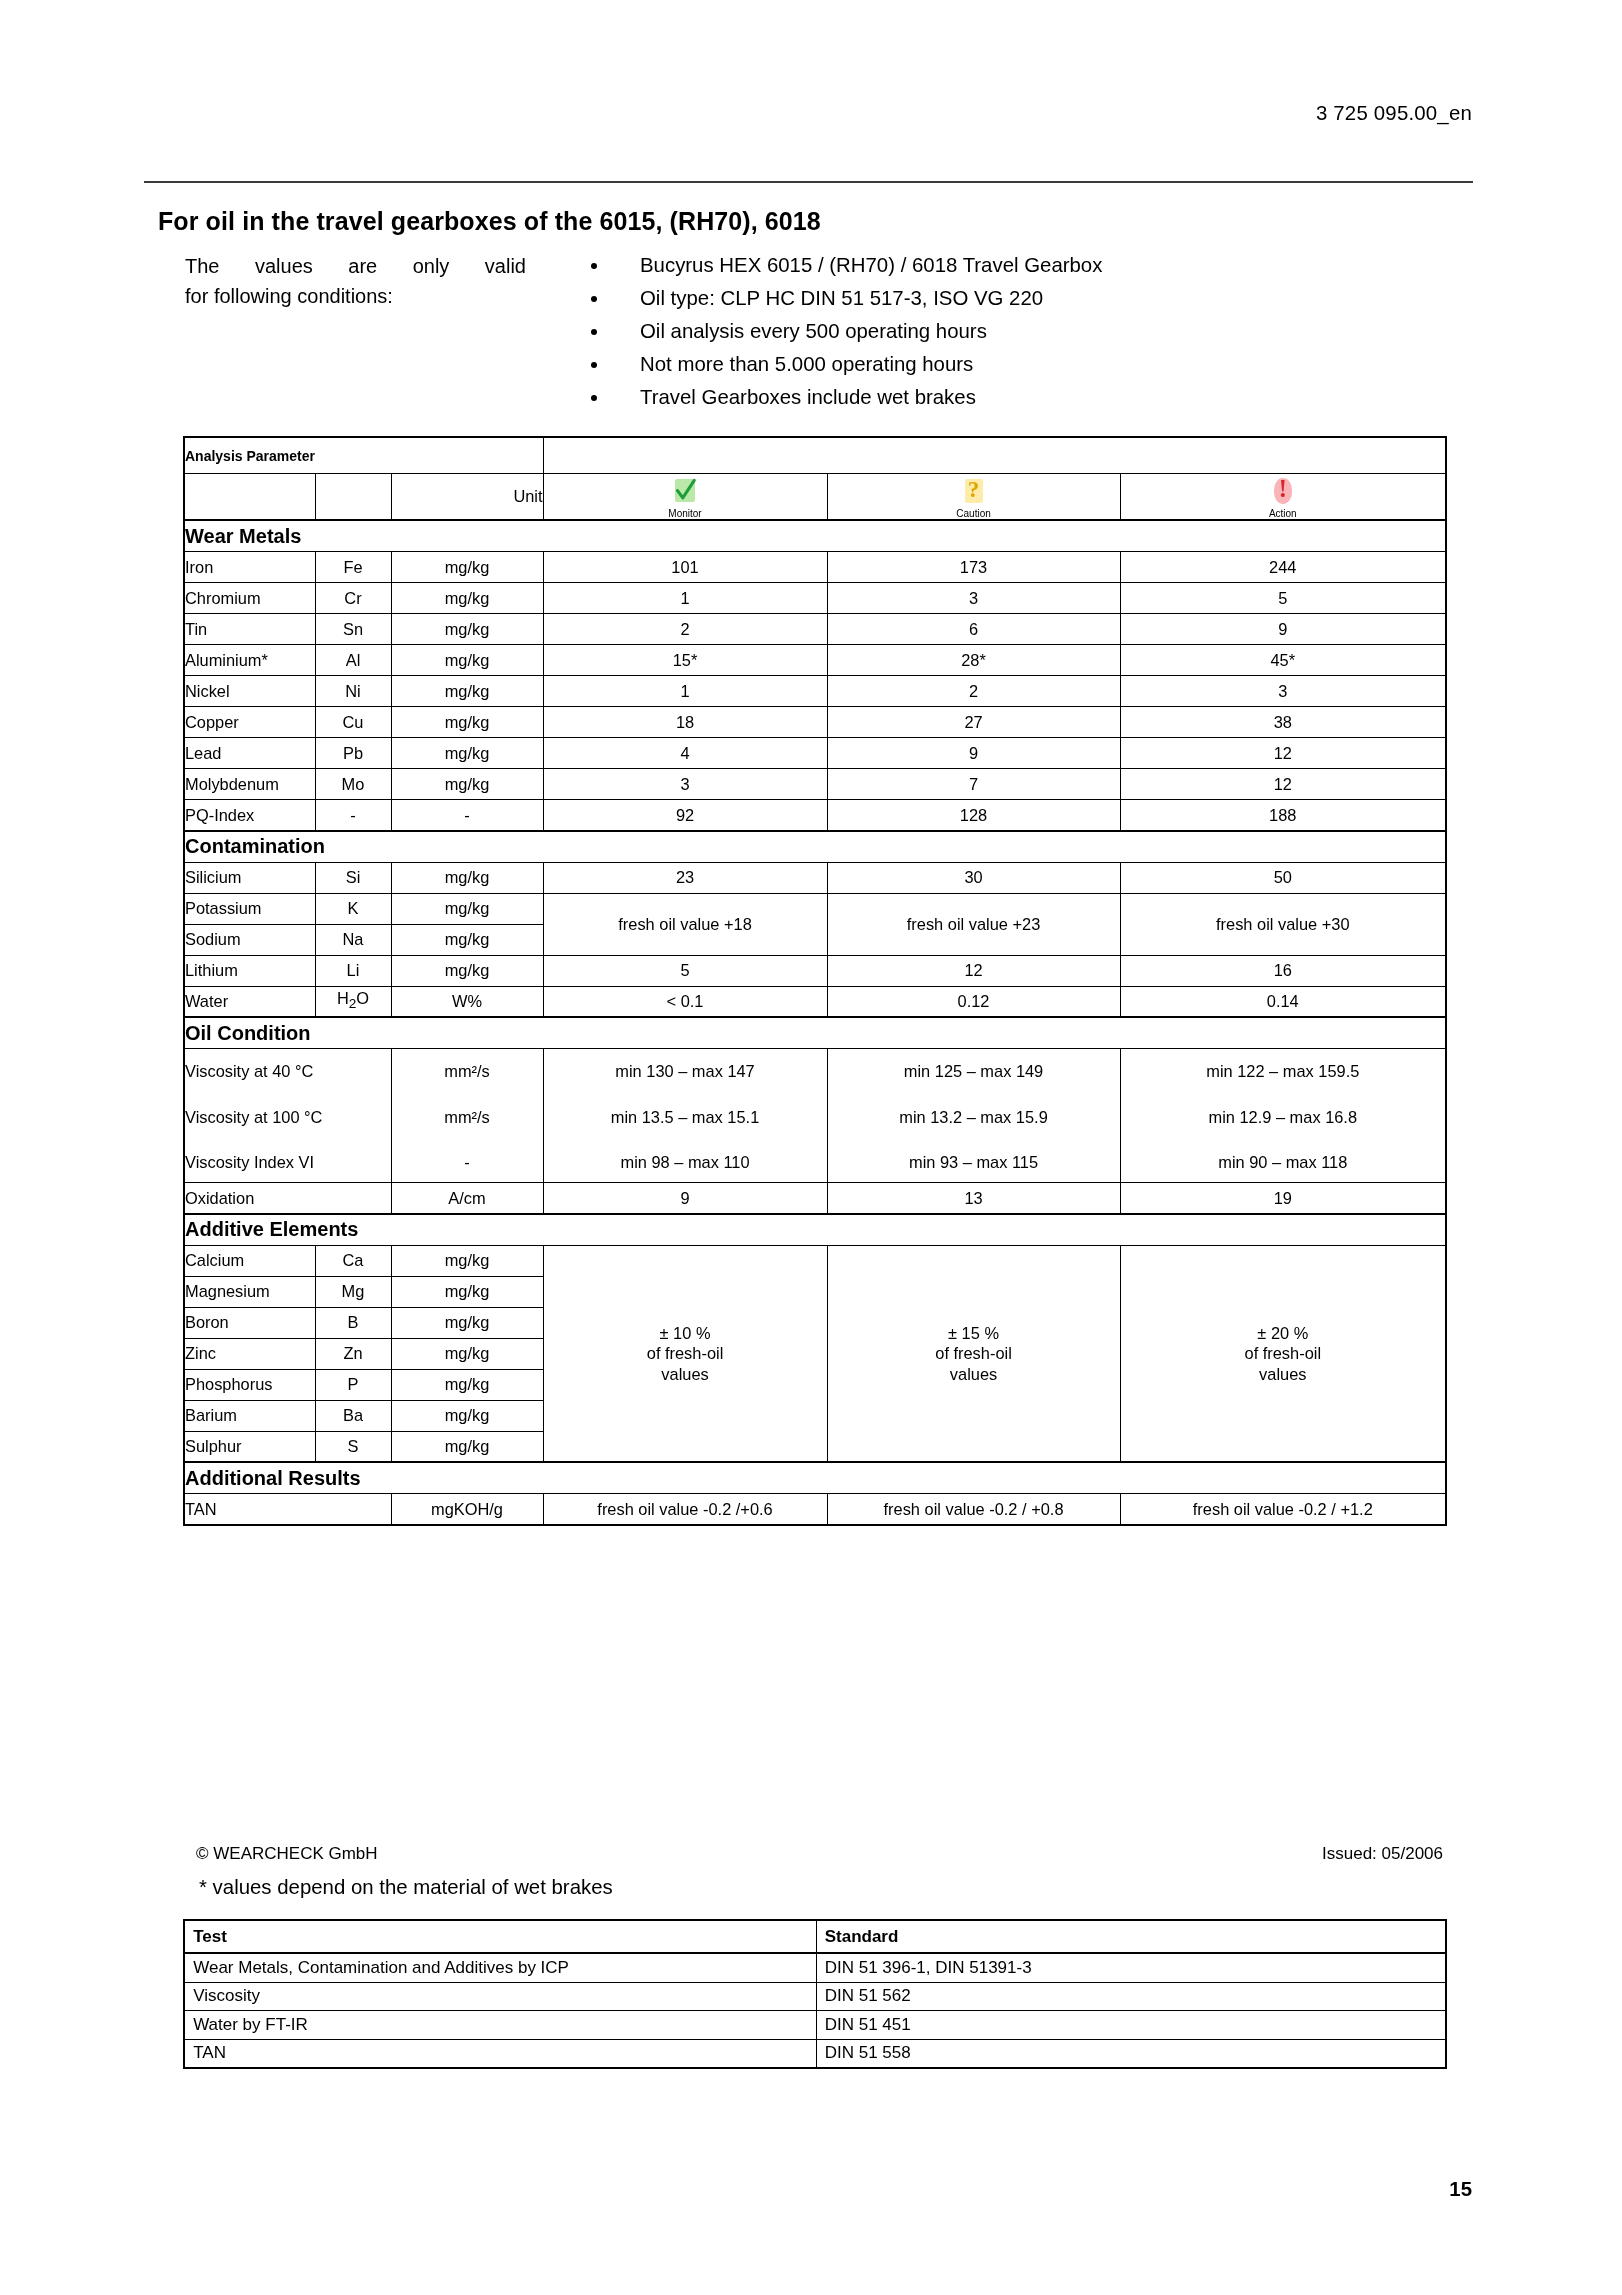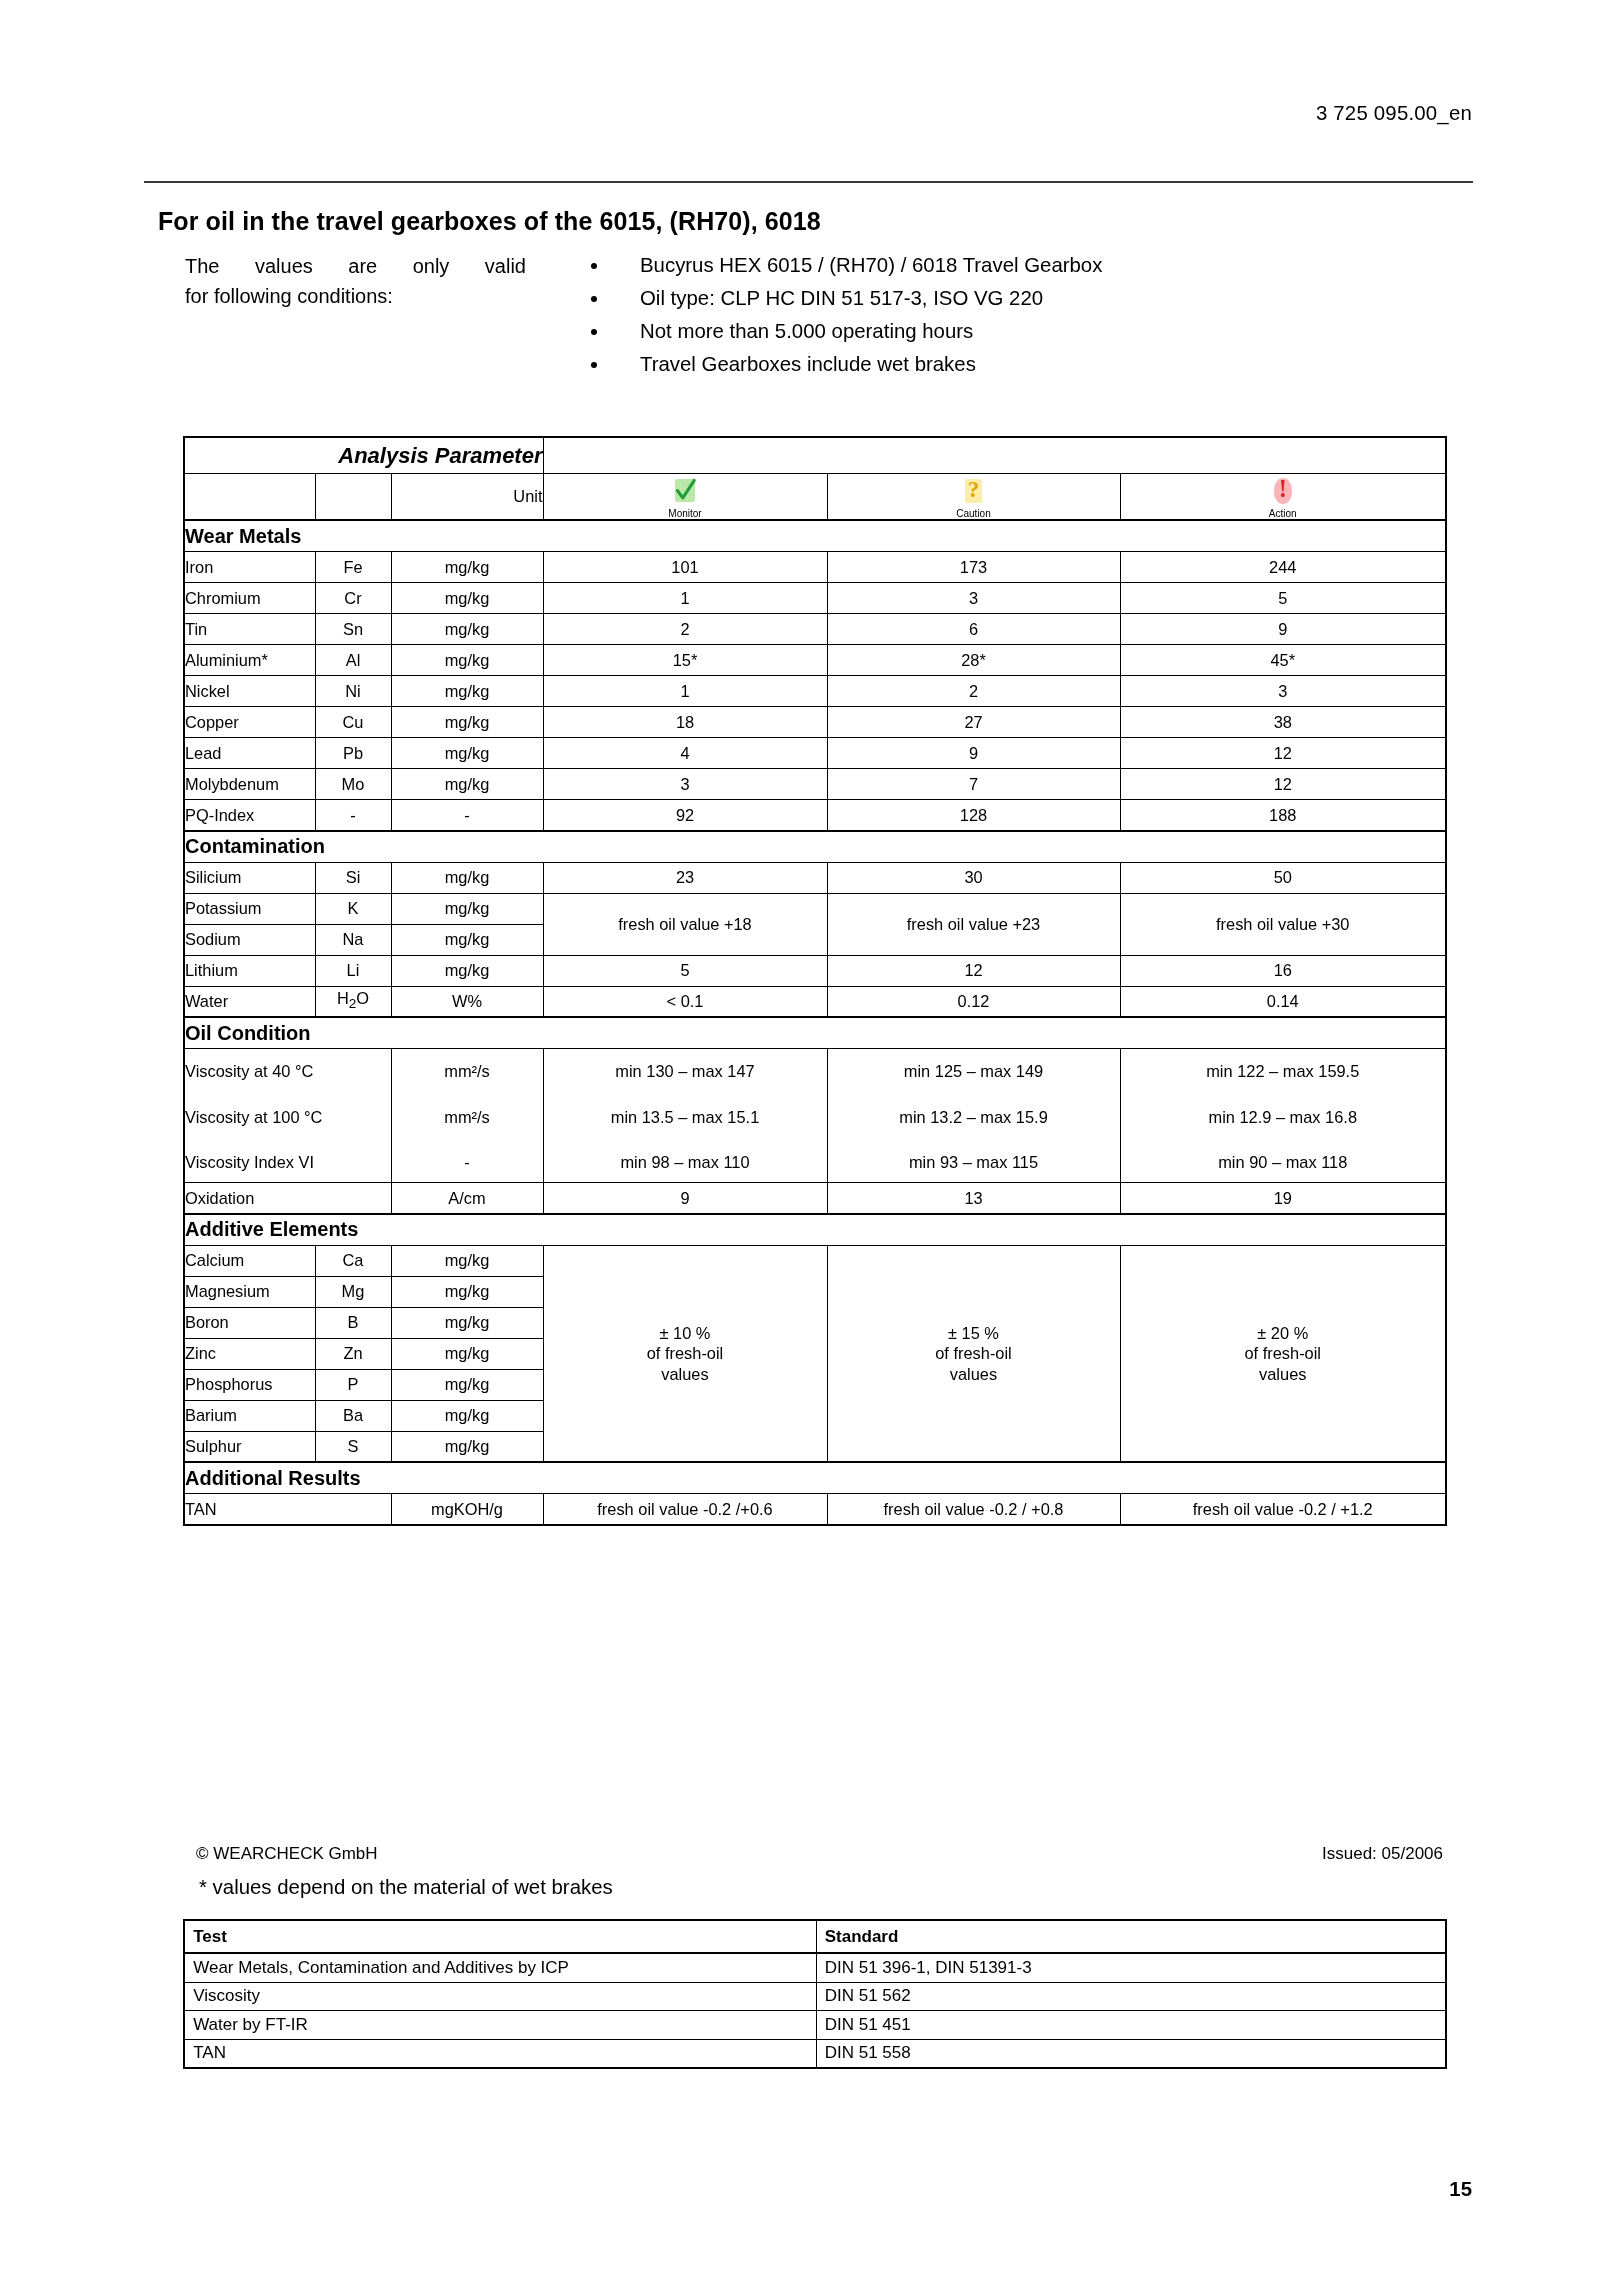--- a/index.html
+++ b/index.html
@@ -123,25 +123,24 @@
 
   .cell {
     padding: 4.1px 6.8px;
     line-height: 20.4px;
   }
   .c-center { text-align: center; }
   .c-left   { text-align: left; padding-left: 9.5px; }
 
   
   .hdr-ap {
-    text-align: right;
+    text-align: left;
     font-weight: bold;
-    font-size: 22px;
+    font-size: 14px;
     height: 35px;
-    font-style: italic;
   }
   .hdr-blank { }
 
   
   .status-cell {
     text-align: center;
     padding: 5.5px 2.7px 6.8px 2.7px;
   }
   .status-icon-wrap {
     height: 30px;
@@ -288,20 +287,24 @@
       <div>for following conditions:</div>
     </div>
     <div class="intro-right">
       <div class="bullet-row">
         <span class="bullet-dot"></span>
         <span>Bucyrus HEX 6015 / (RH70) / 6018 Travel Gearbox</span>
       </div>
       <div class="bullet-row">
         <span class="bullet-dot"></span>
         <span>Oil type: CLP HC DIN 51 517-3, ISO VG 220</span>
+      </div>
+      <div class="bullet-row">
+        <span class="bullet-dot"></span>
+        <span>Oil analysis every 500 operating hours</span>
       </div>
       <div class="bullet-row">
         <span class="bullet-dot"></span>
         <span>Not more than 5.000 operating hours</span>
       </div>
       <div class="bullet-row">
         <span class="bullet-dot"></span>
         <span>Travel Gearboxes include wet brakes</span>
       </div>
     </div>

